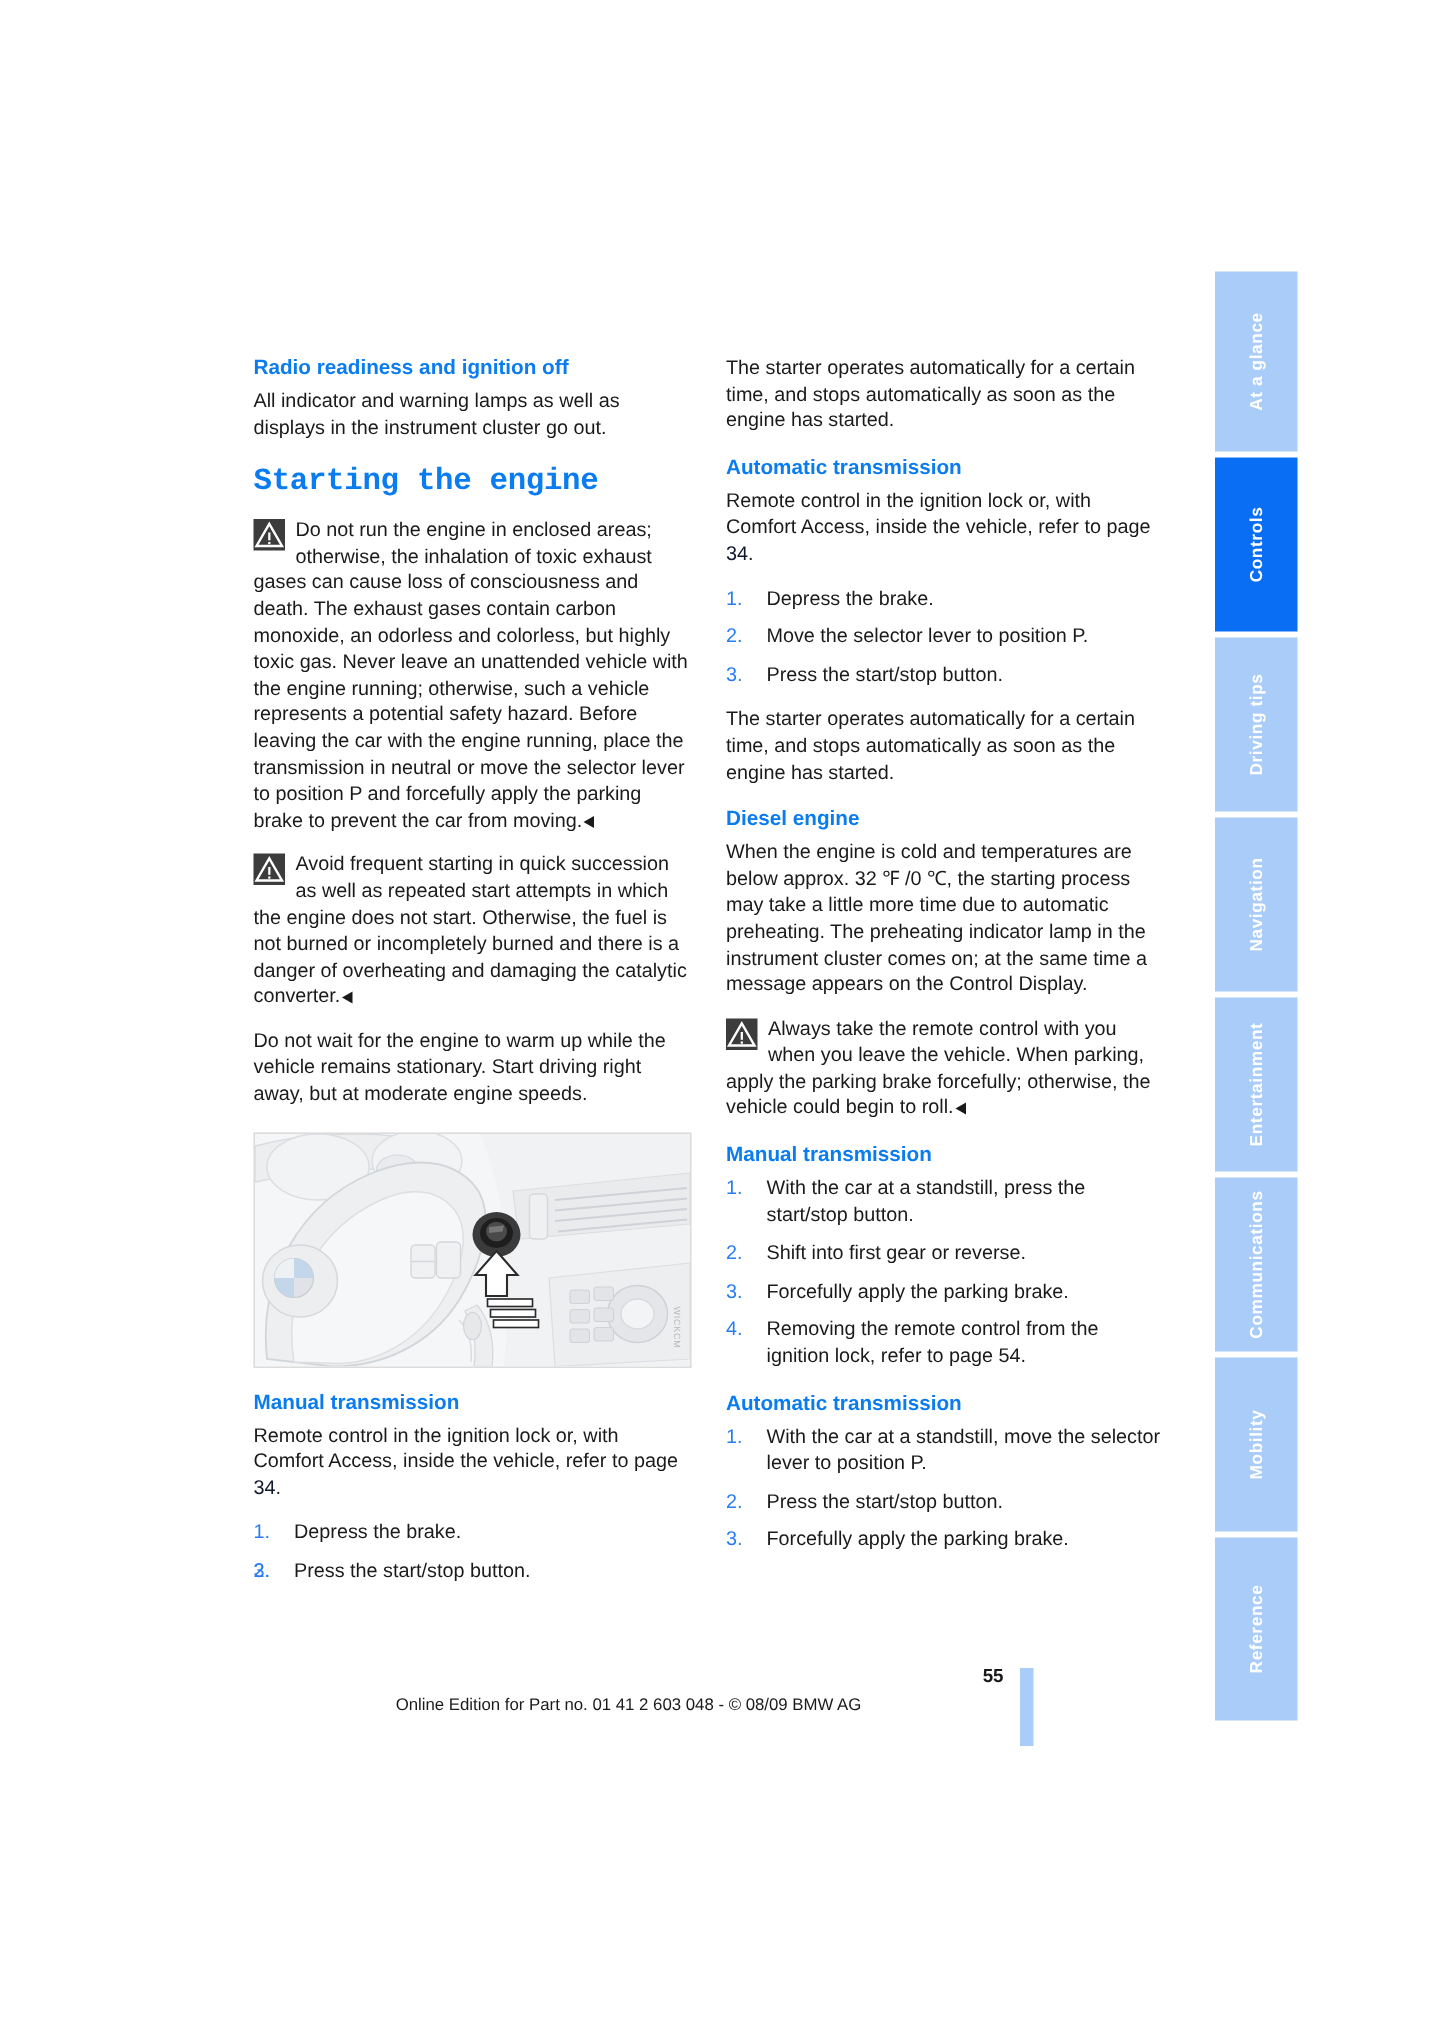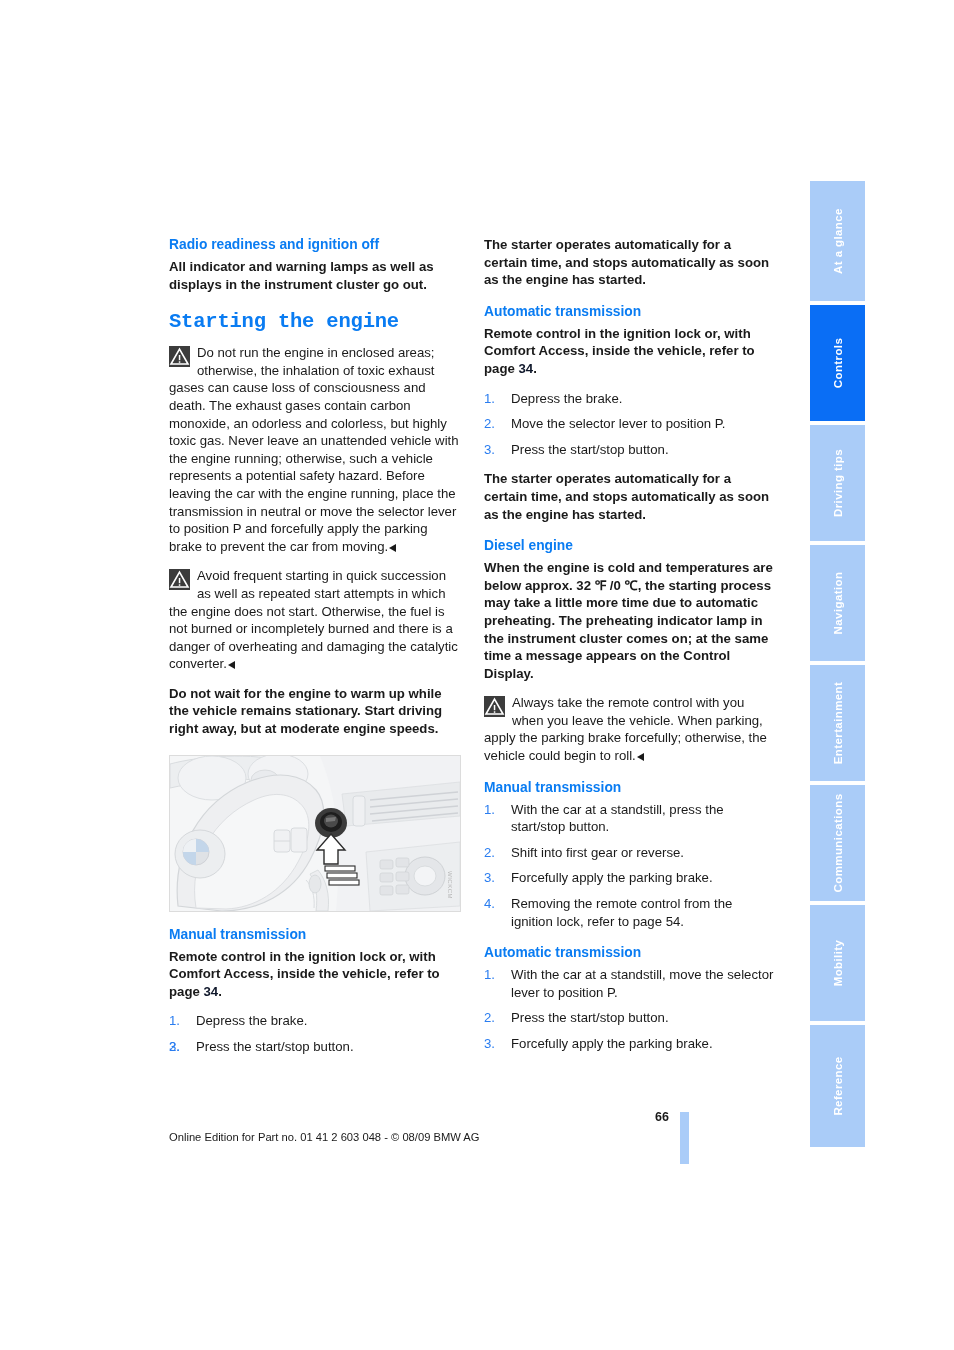--- a/index.html
+++ b/index.html
@@ -47,21 +47,21 @@
   .col {
     position: absolute;
     top: 236px;
     width: 290px;
     font-size: 13.2px;
     line-height: 17.6px;
   }
   .col-left  { left: 169px; }
   .col-right { left: 484px; }
 
-  p { margin: 0 0 12px 0; font-weight: bold; }
+  p { margin: 0 0 12px 0; }
 
   h1.title {
     color: #0a7cf2;
     font-size: 20.5px;
     font-weight: bold;
     line-height: 24px;
     margin: 17px 0 10px 0;
     letter-spacing: -0.2px;
     font-family: Liberation Mono, monospace;
   }
@@ -138,21 +138,21 @@
     letter-spacing: 0.5px;
   }
 
   
   .footer {
     position: absolute;
     left: 169px; top: 1131px;
     width: 500px;
     font-size: 11.2px;
     color: #1a1a1a;
-    text-align: left;
+    text-align: center;
   }
   .pagenum {
     position: absolute;
     left: 169px; top: 1110px;
     width: 500px;
     text-align: right;
     font-size: 12.5px;
     font-weight: bold;
     color: #1a1a1a;
   }
@@ -345,17 +345,17 @@
 
     <h2 class="subtitle">Automatic transmission</h2>
     <ol class="steps">
       <li><span class="num">1.</span><span>With the car at a standstill, move the selector lever to position P.</span></li>
       <li><span class="num">2.</span><span>Press the start/stop button.</span></li>
       <li><span class="num">3.</span><span>Forcefully apply the parking brake.</span></li>
     </ol>
 
   </div>
 
-  <div class="pagenum">66</div>
+  <div class="pagenum">55</div>
   <div class="page-bar"></div>
   <div class="footer">Online Edition for Part no. 01 41 2 603 048 - © 08/09 BMW AG</div>
 
 </div>
 
 </body></html>

